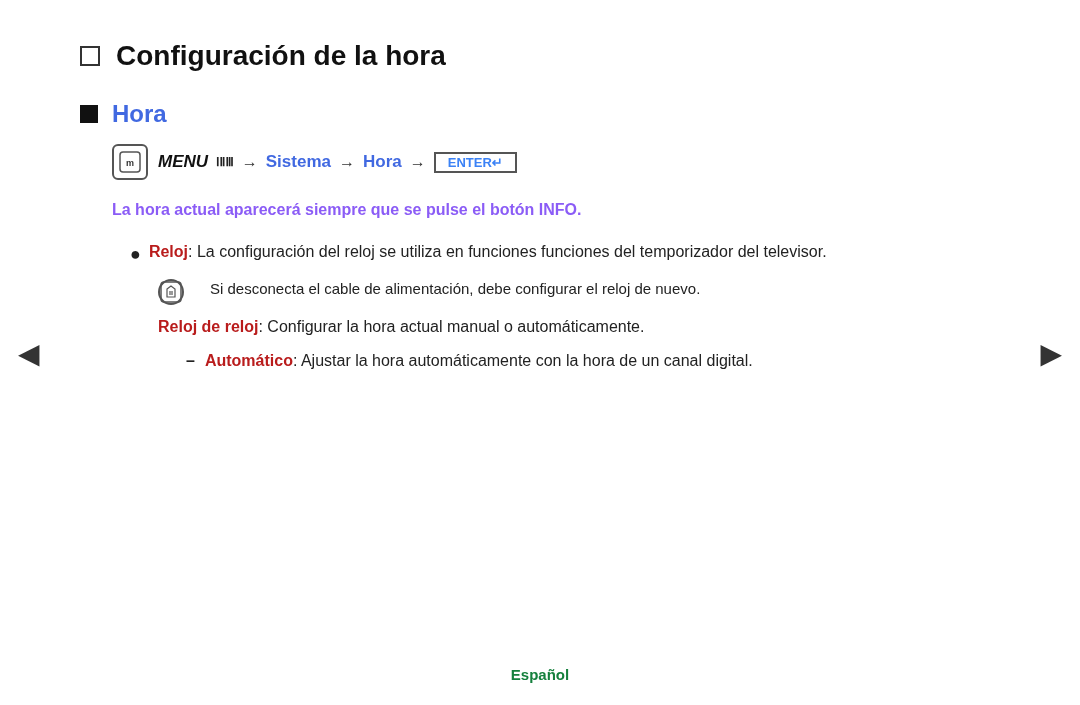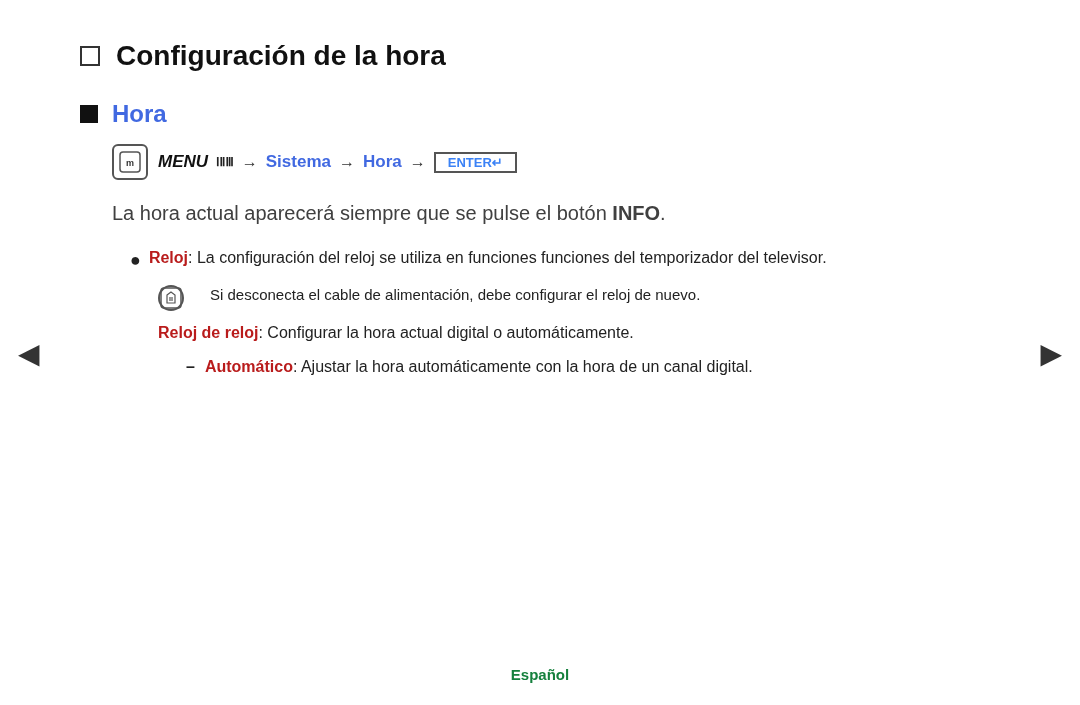--- a/index.html
+++ b/index.html
@@ -117,23 +117,24 @@
       border-radius: 0;
       padding: 1px 12px;
       font-size: 13px;
       font-weight: bold;
       color: #3b82f6;
     }
 
     .description-text {
       margin-left: 32px;
       margin-bottom: 18px;
-      font-size: 20px;
+      font-size: 16px;
       line-height: 1.5;
-      color: #404040;
+      color: #8b5cf6;
+      font-weight: bold;
     }
 
     .bullet-section {
       margin-left: 50px;
     }
 
     .bullet-item {
       display: flex;
       align-items: flex-start;
       gap: 8px;
@@ -297,21 +298,21 @@
           <path d="M7 8 L11 5 L15 8 L15 16 L7 16 Z" stroke="#555" stroke-width="1.2" fill="none"></path>
           <line x1="9" y1="11" x2="13" y2="11" stroke="#555" stroke-width="1.2"></line>
           <line x1="9" y1="13" x2="13" y2="13" stroke="#555" stroke-width="1.2"></line>
         </svg>
       </span>
       <span class="note-text">Si desconecta el cable de alimentación, debe configurar el reloj de nuevo.</span>
     </div>
 
     <div class="bullet-item" style="margin-left:28px; margin-bottom:10px;">
       <div class="bullet-content">
-        <span class="blue-term">Reloj de reloj</span><span>: Configurar la hora actual digital o automáticamente.</span>
+        <span class="blue-term">Reloj de reloj</span><span>: Configurar la hora actual manual o automáticamente.</span>
       </div>
     </div>
 
     <div class="sub-bullet-section">
       <div class="sub-bullet-item" style="margin-left:28px;">
         <span class="sub-dash">–</span>
         <div>
           <span class="blue-term">Automático</span><span>: Ajustar la hora automáticamente con la hora de un canal digital.</span>
         </div>
       </div>

